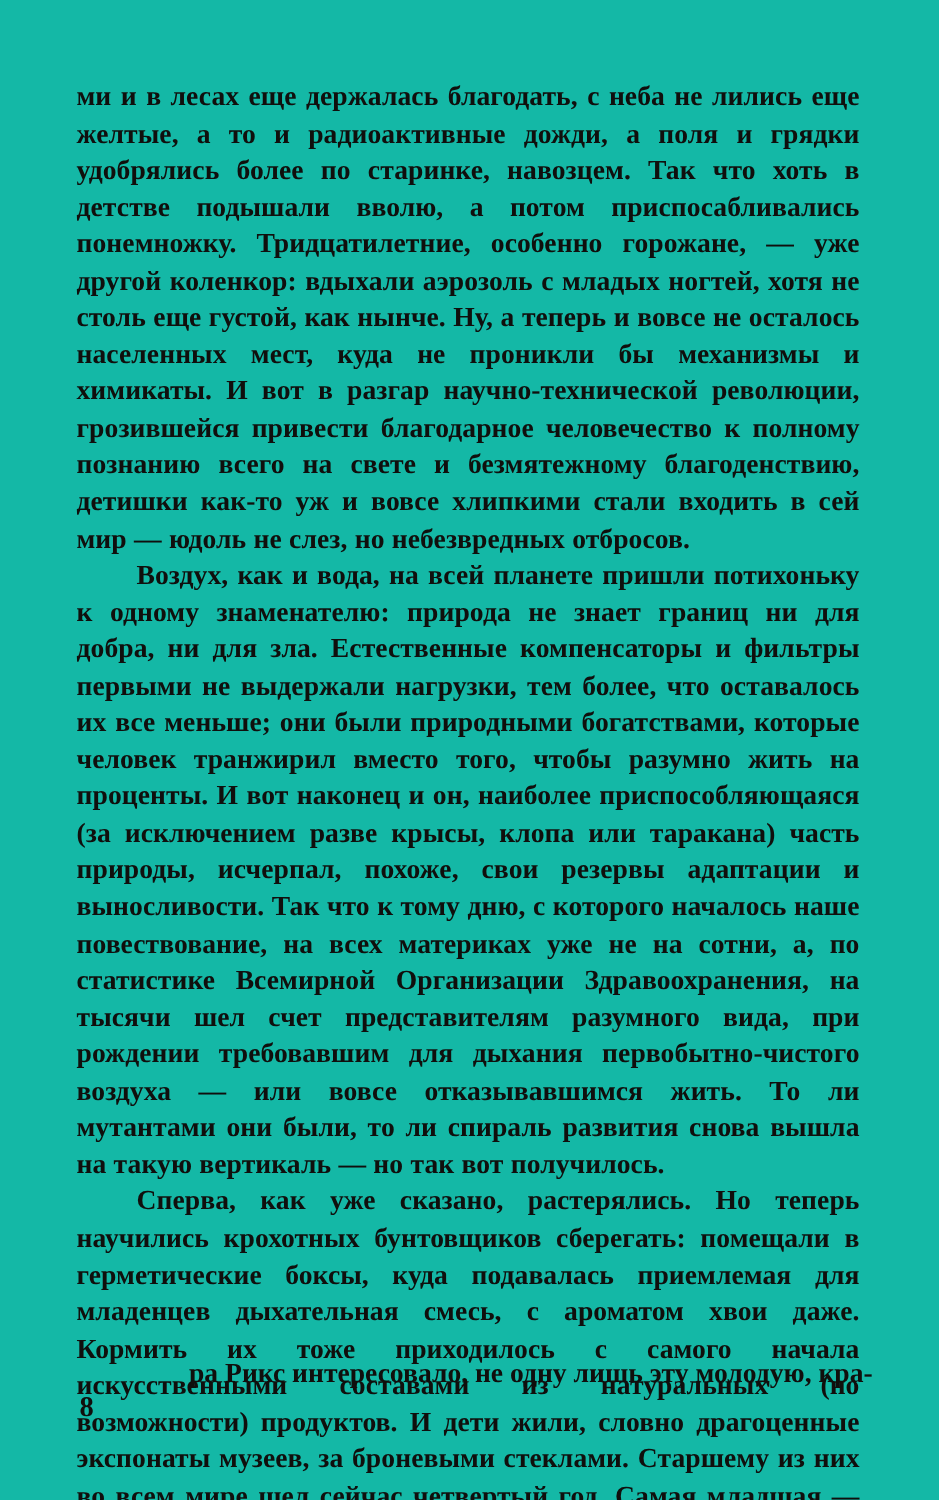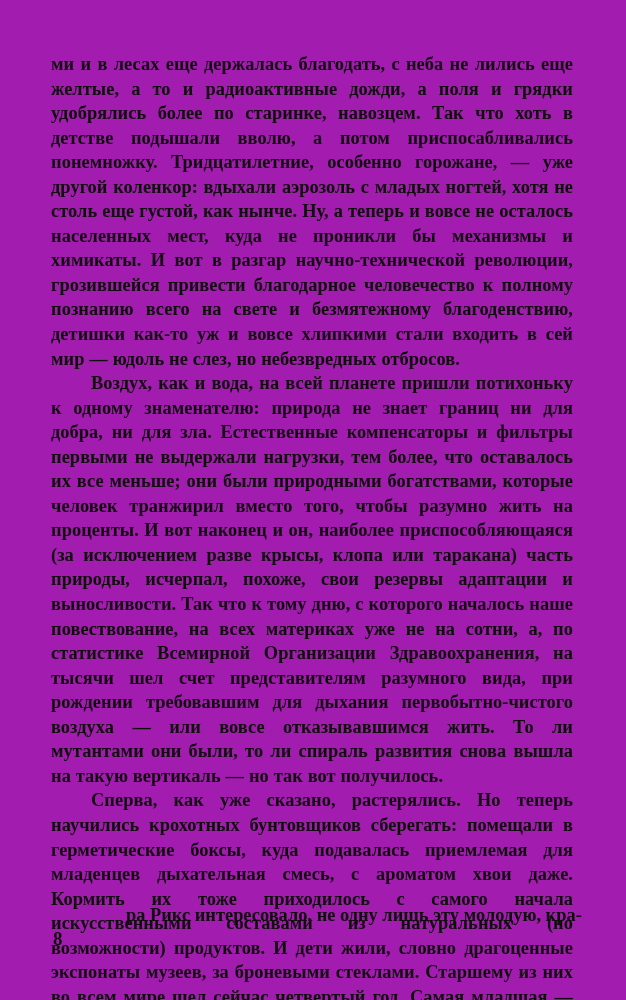--- a/index.html
+++ b/index.html
@@ -12,21 +12,21 @@
     height: 1000px;
     overflow: hidden;
     font-family: "Liberation Serif", "DejaVu Serif", serif;
     color: #100f0d;
   }
 
   .page {
     position: relative;
     width: 626px;
     height: 1000px;
-    background: #a21caf;
+    background: #14b8a6;
   }
 
   .text-column {
     position: absolute;
     left: 51px;
     top: 52px;
     width: 522px;
   }
 
   .para {

